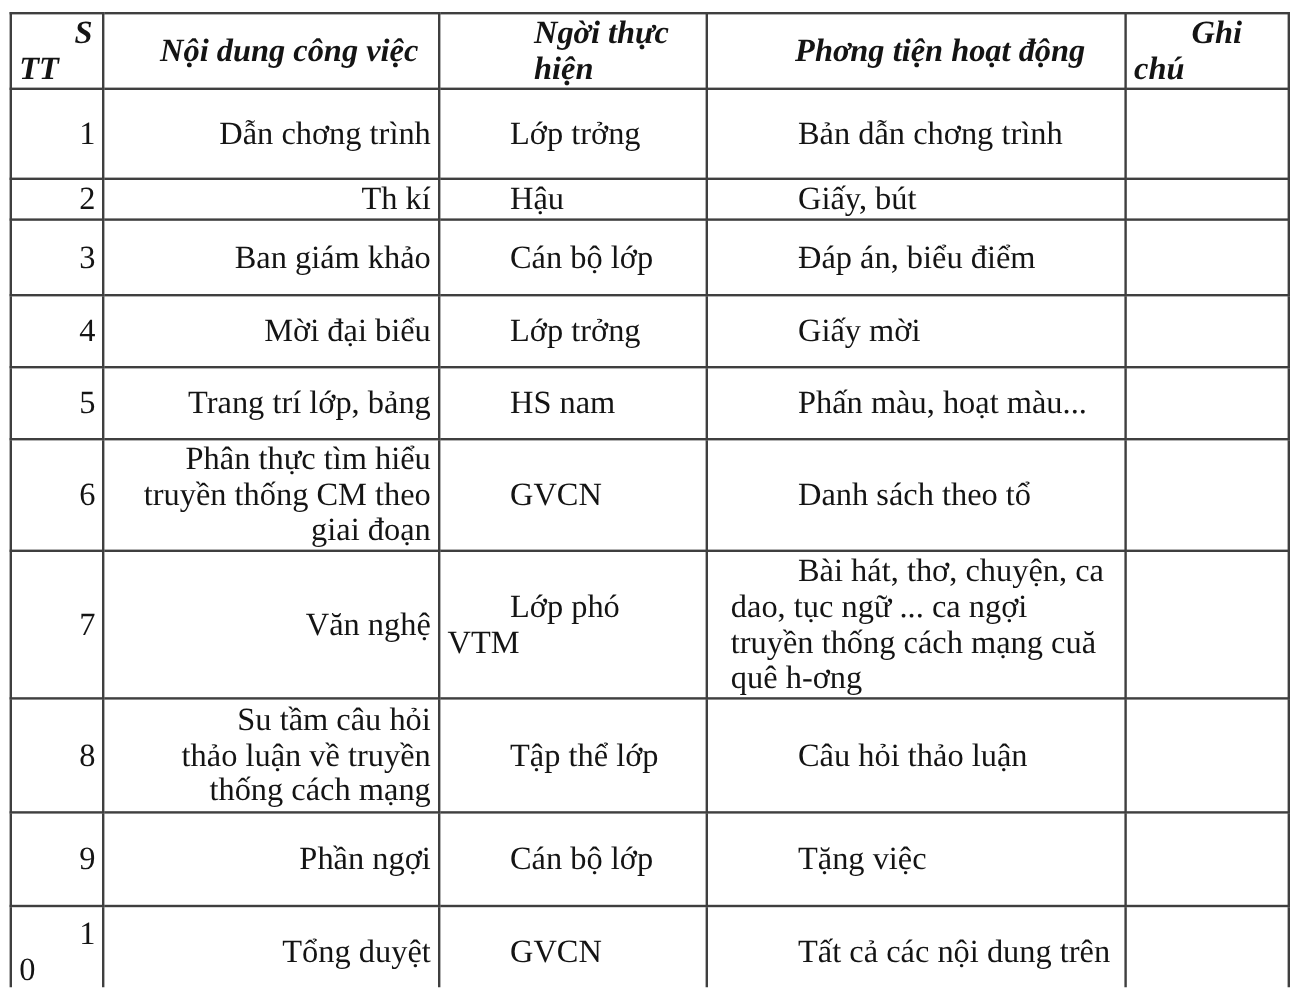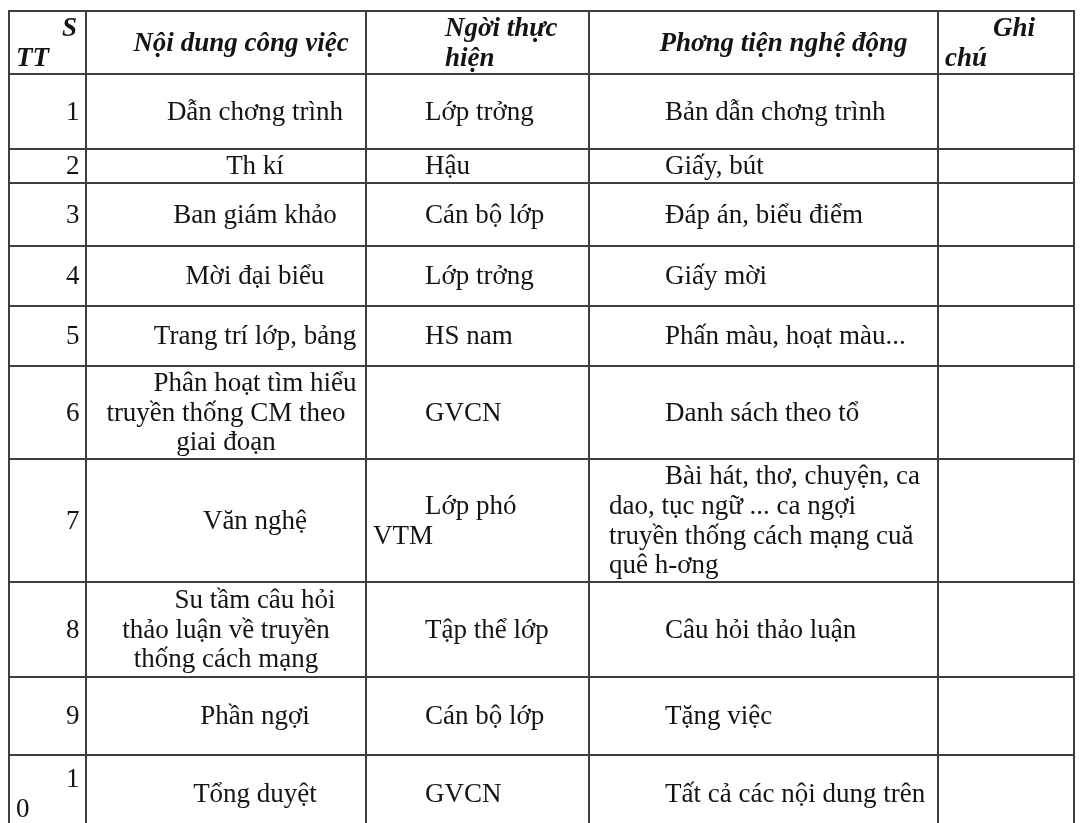--- a/index.html
+++ b/index.html
@@ -38,21 +38,21 @@
     font-style: italic;
   }
   
   th.h-stt        { text-align: left;   text-indent: 46px; }
   th.h-noidung    { text-align: center; text-indent: 30px; margin-top: 20px; }
   th.h-nguoi      { text-align: left;   padding-left: 78px; border-radius: 24px; }
   th.h-phuongtien { text-align: center; text-indent: 40px; }
   th.h-ghichu     { text-align: left;   text-indent: 48px; }
   
   td.c-stt        { text-align: left; text-indent: 50px; word-break: break-all; }
-  td.c-noidung    { text-align: center; text-indent: 58px; margin-top: 11px; }
+  td.c-noidung    { text-align: right; text-indent: 58px; margin-top: 11px; }
   td.c-nguoi      { text-align: left; text-indent: 52px; }
   td.c-phuongtien { text-align: left; text-indent: 56px; padding-left: 19px; }
   td.c-ghichu     { text-align: left; }
   
   tr.r-h  { height: 62px; }
   tr.r0   { height: 75px; }
   tr.r1   { height: 30px; }
   tr.r2   { height: 63px; }
   tr.r3   { height: 60px; }
   tr.r4   { height: 60px; }
@@ -72,21 +72,21 @@
       <col style="width:280px">
       <col style="width:223px">
       <col style="width:349px">
       <col style="width:136px">
     </colgroup>
     <tbody>
       <tr class="r-h">
         <th class="h-stt">S TT</th>
         <th class="h-noidung">Nội dung công việc</th>
         <th class="h-nguoi">Ngời thực hiện</th>
-        <th class="h-phuongtien">Phơng tiện nghệ động</th>
+        <th class="h-phuongtien">Phơng tiện hoạt động</th>
         <th class="h-ghichu">Ghi chú</th>
       </tr>
 
       <tr class="r0">
         <td class="c-stt">1</td>
         <td class="c-noidung">Dẫn chơng trình</td>
         <td class="c-nguoi">Lớp trởng</td>
         <td class="c-phuongtien">Bản dẫn chơng trình</td>
         <td class="c-ghichu"></td>
       </tr>
@@ -118,21 +118,21 @@
       <tr class="r4">
         <td class="c-stt">5</td>
         <td class="c-noidung">Trang trí lớp, bảng</td>
         <td class="c-nguoi">HS nam</td>
         <td class="c-phuongtien">Phấn màu, hoạt màu...</td>
         <td class="c-ghichu"></td>
       </tr>
 
       <tr class="r5">
         <td class="c-stt">6</td>
-        <td class="c-noidung">Phân hoạt tìm hiểu truyền thống CM theo giai đoạn</td>
+        <td class="c-noidung">Phân thực tìm hiểu truyền thống CM theo giai đoạn</td>
         <td class="c-nguoi">GVCN</td>
         <td class="c-phuongtien">Danh sách theo tổ</td>
         <td class="c-ghichu"></td>
       </tr>
 
       <tr class="r6">
         <td class="c-stt">7</td>
         <td class="c-noidung">Văn nghệ</td>
         <td class="c-nguoi">Lớp phó VTM</td>
         <td class="c-phuongtien">Bài hát, thơ, chuyện, ca dao, tục ngữ ... ca ngợi truyền thống cách mạng cuă quê h-ơng</td>

